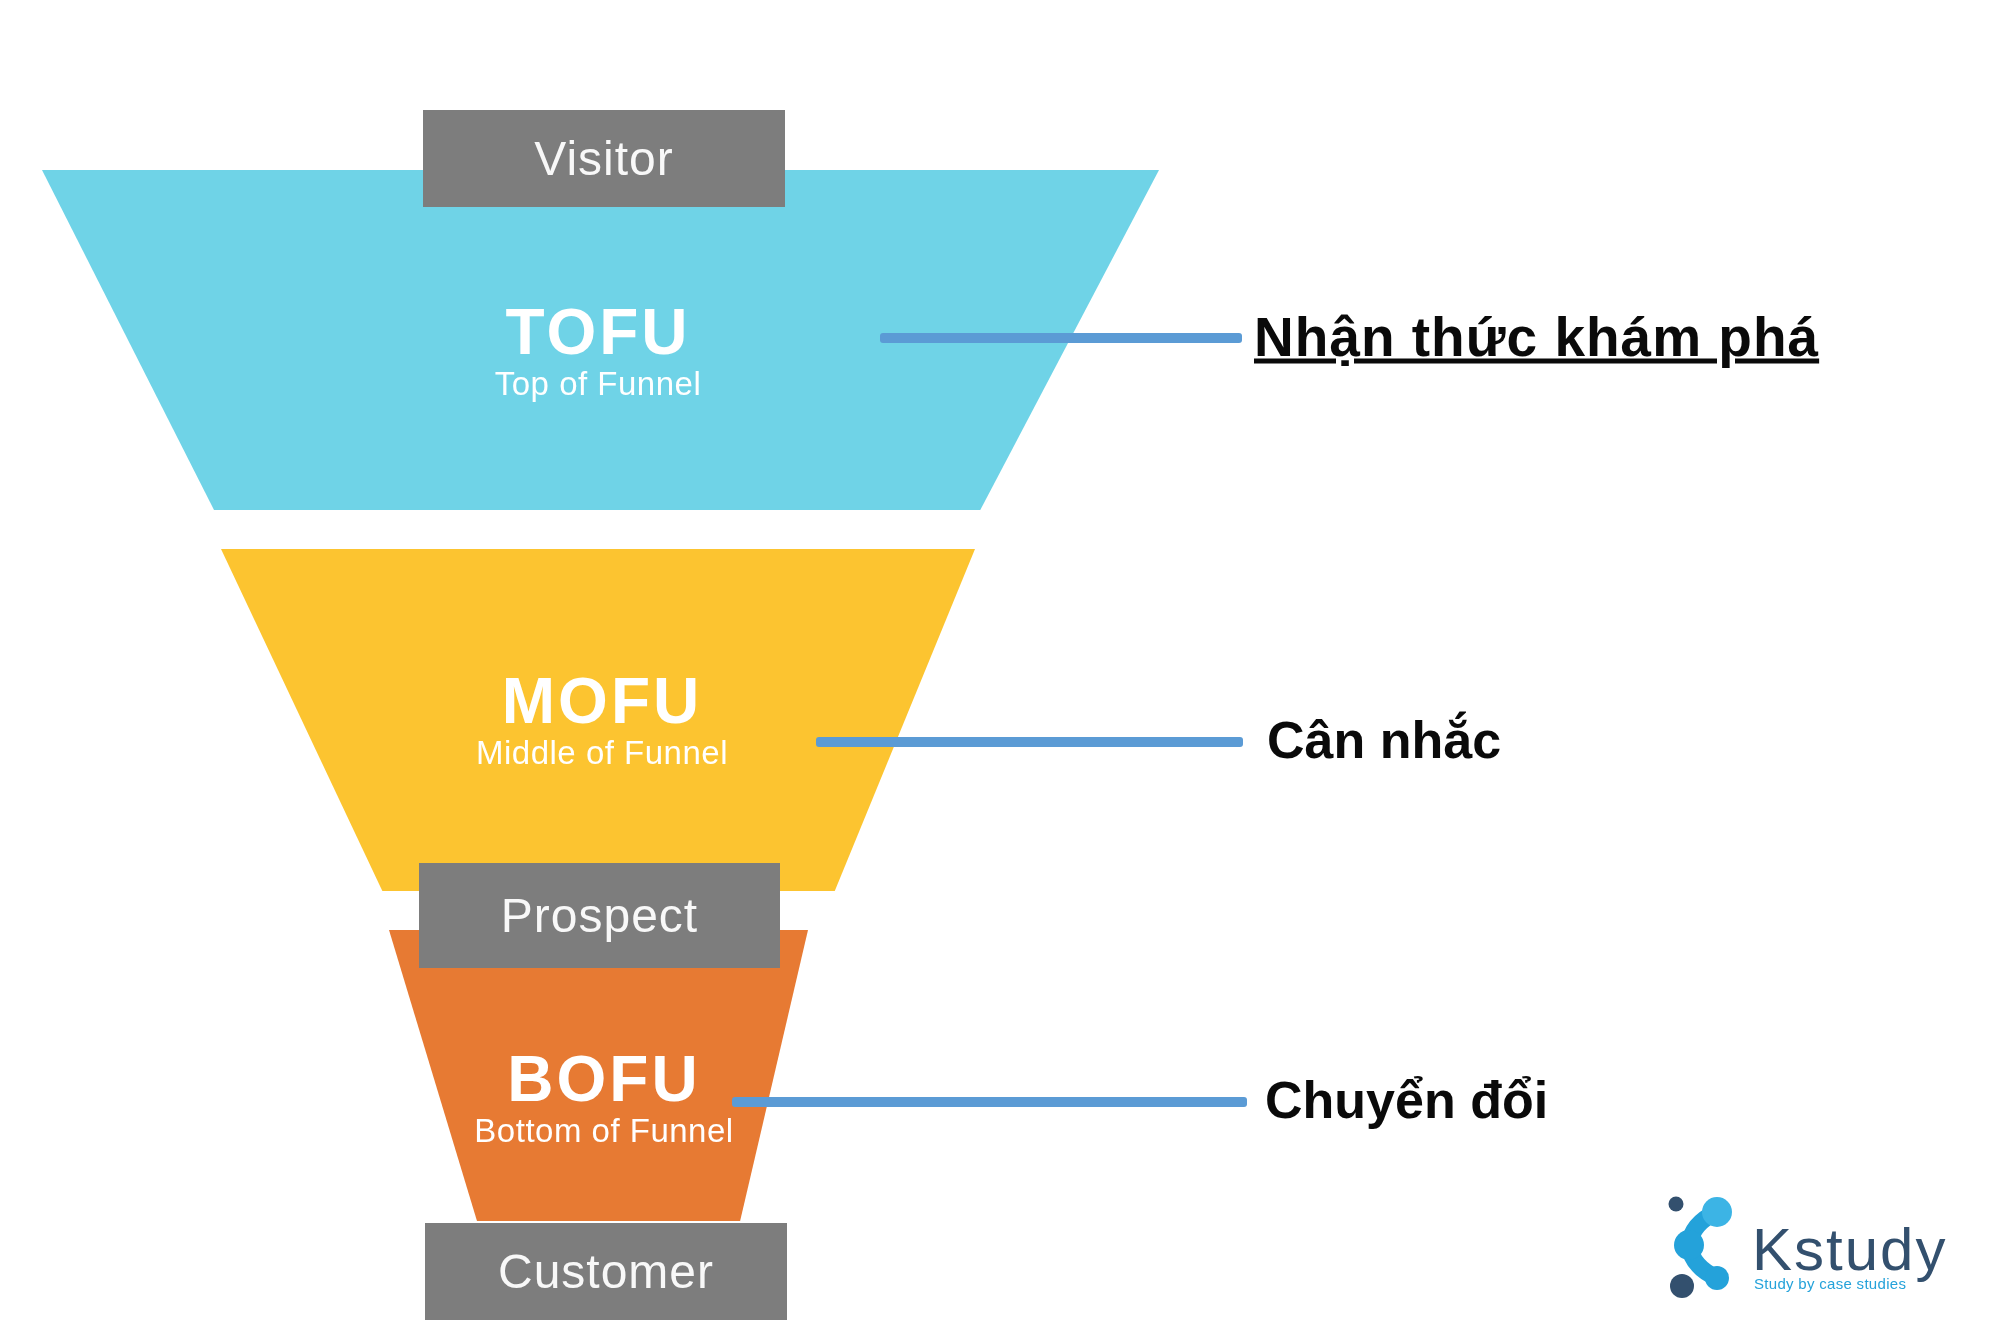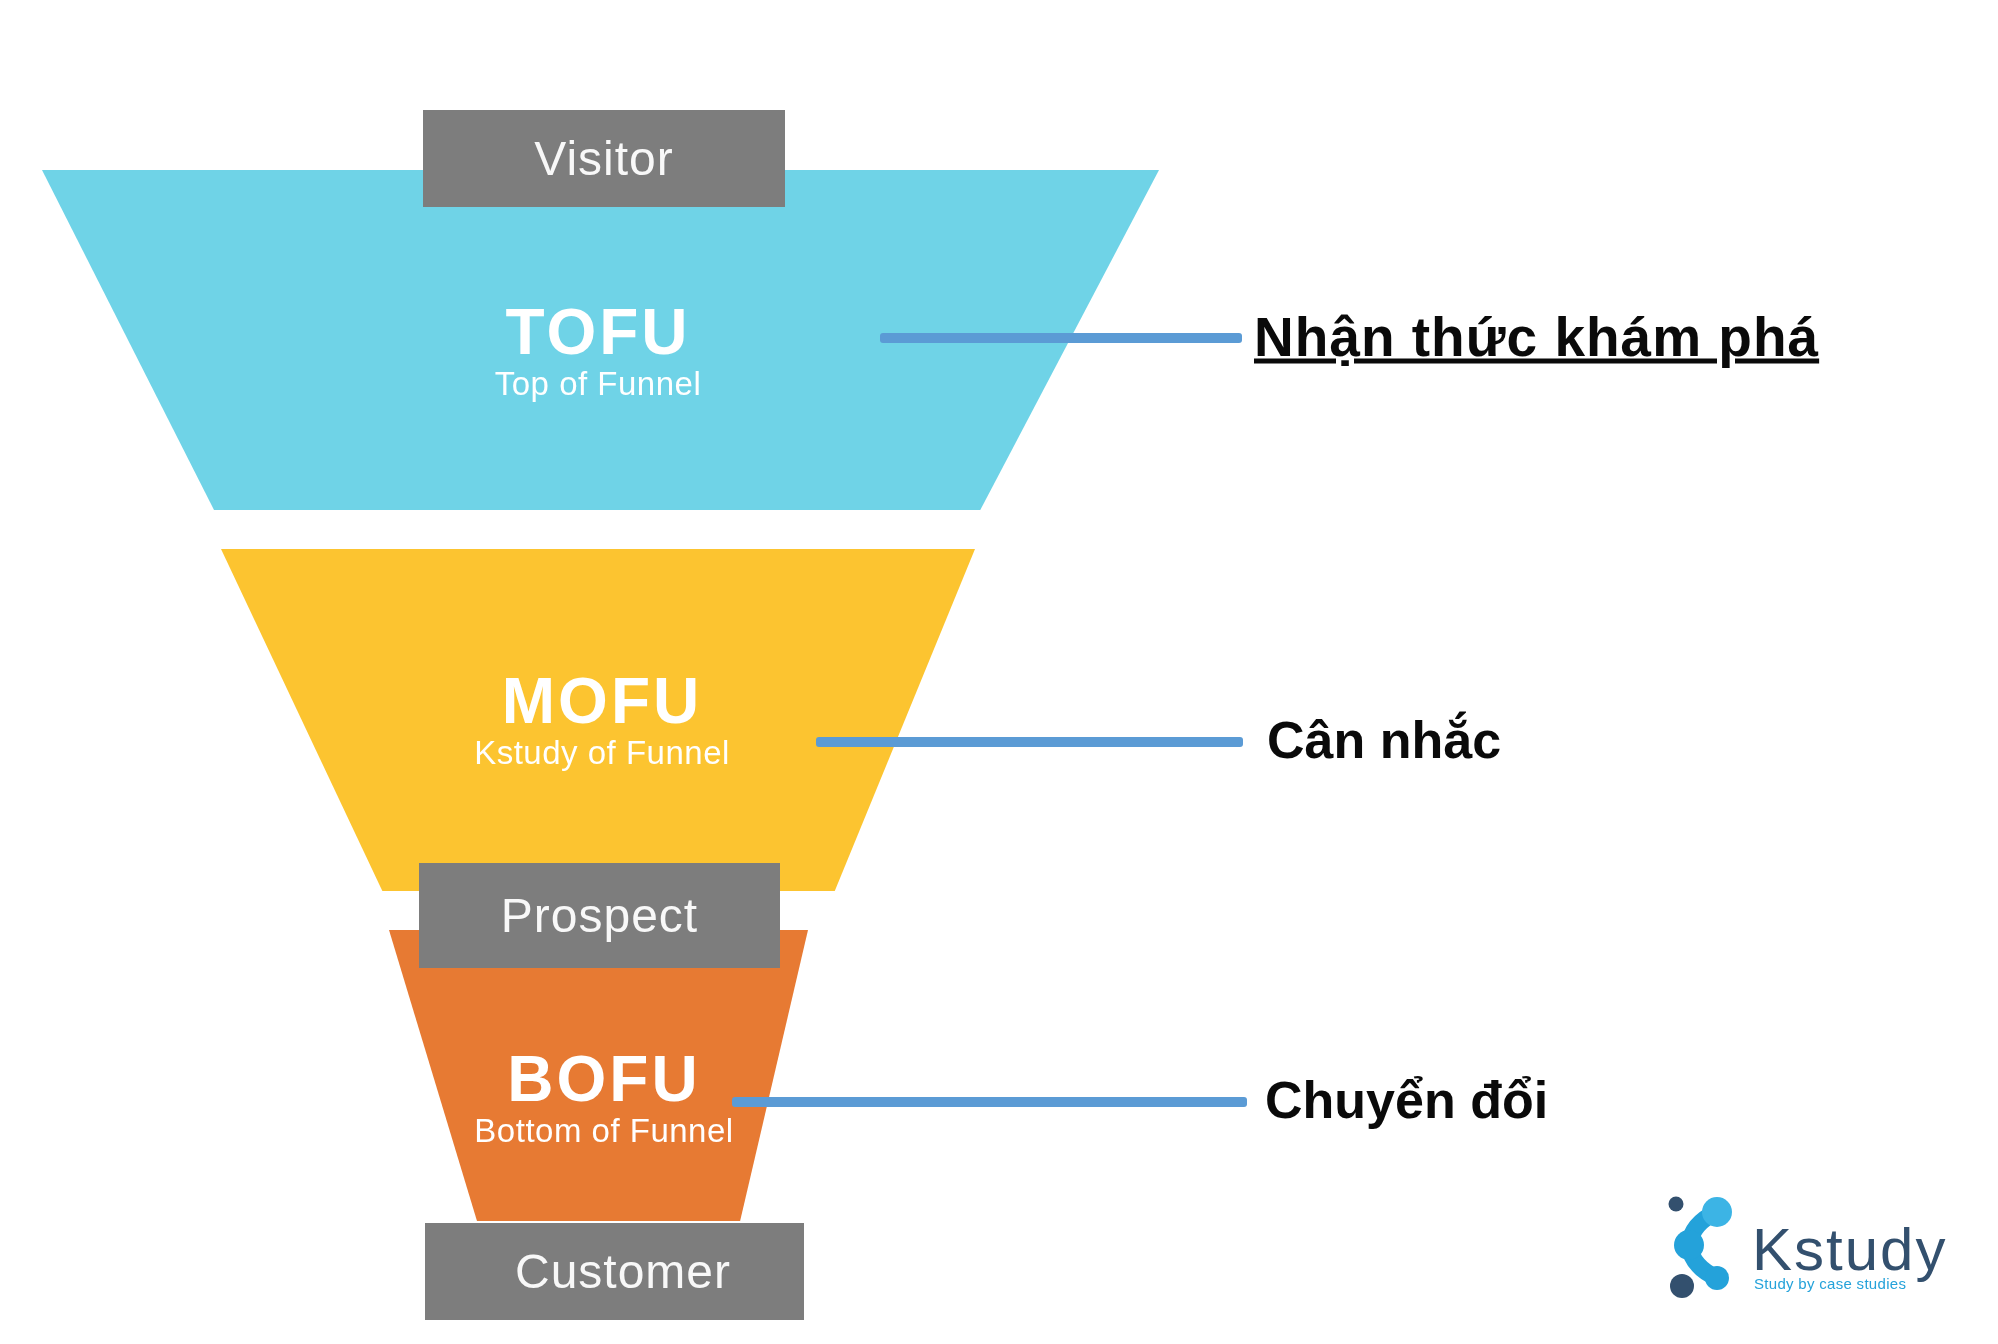--- a/index.html
+++ b/index.html
@@ -15,21 +15,21 @@
   .trap-bofu{left:389px;top:930px;width:419px;height:291px;background:var(--c-bofu);
              clip-path:polygon(0% 0%,100% 0%,83.8% 100%,21% 100%);}
 
   
   .badge{position:absolute;background:var(--c-badge);color:#f8f8f8;
          display:flex;align-items:center;justify-content:center;
          font-size:48px;font-weight:400;letter-spacing:1px;}
   .badge-visitor {left:423px;top:110px; width:362px;height:97px;}
   .badge-lead    {left:418px;top:481px; width:361px;height:96px;}
   .badge-prospect{left:419px;top:863px; width:361px;height:105px;}
-  .badge-customer{left:425px;top:1223px;width:362px;height:97px;padding-left:17px;}
+  .badge-customer{left:425px;top:1223px;width:362px;height:97px;}
 
   
   .stage-label{position:absolute;width:400px;text-align:center;color:#ffffff;}
   .label-tofu{left:398px;top:300px;}
   .label-mofu{left:402px;top:669px;}
   .label-bofu{left:404px;top:1047px;}
   .acronym{font-size:64px;font-weight:700;letter-spacing:3px;line-height:1;}
   .fullname{font-size:33px;font-weight:500;letter-spacing:0.5px;line-height:1.2;}
 
   
@@ -65,21 +65,21 @@
   <div class="badge badge-visitor">Visitor</div>
   <div class="badge badge-prospect">Prospect</div>
   <div class="badge badge-customer">Customer</div>
 
   <div class="stage-label label-tofu">
     <div class="acronym">TOFU</div>
     <div class="fullname">Top of Funnel</div>
   </div>
   <div class="stage-label label-mofu">
     <div class="acronym">MOFU</div>
-    <div class="fullname">Kstudy of Funnel</div>
+    <div class="fullname">Middle of Funnel</div>
   </div>
   <div class="stage-label label-bofu">
     <div class="acronym">BOFU</div>
     <div class="fullname">Bottom of Funnel</div>
   </div>
 
   <div class="ann-line ann-line-tofu"></div>
   <div class="ann-line ann-line-mofu"></div>
   <div class="ann-line ann-line-bofu"></div>
 

